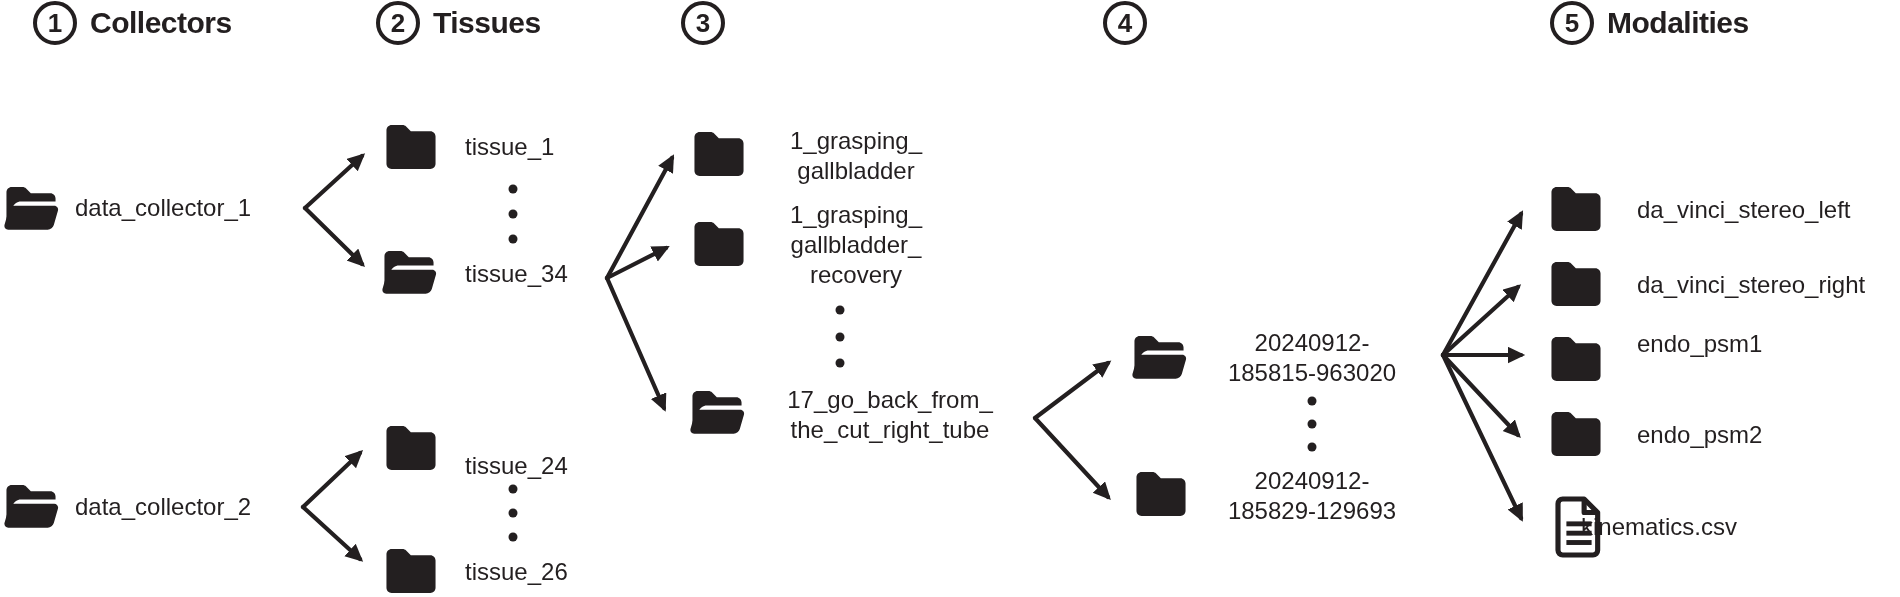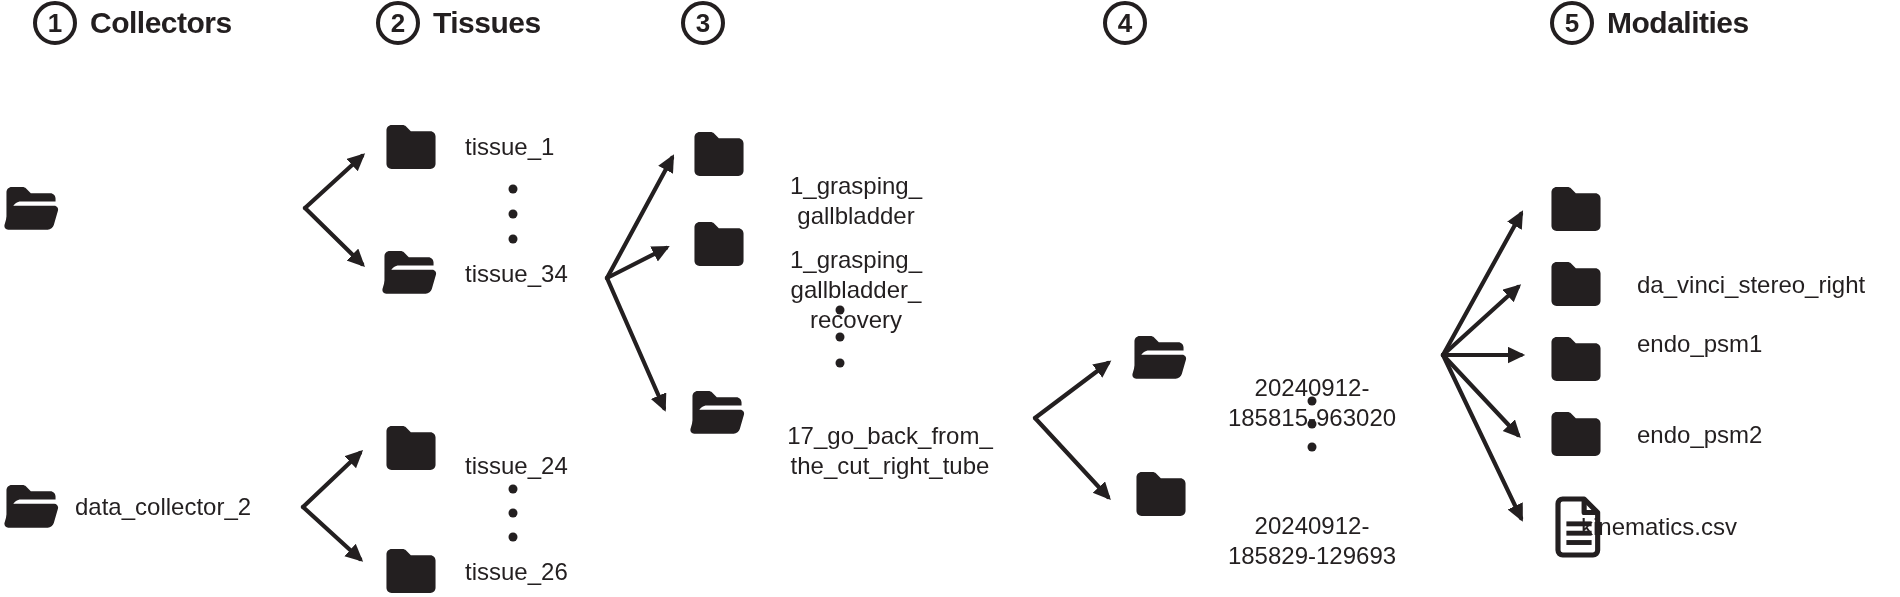--- a/index.html
+++ b/index.html
@@ -10,21 +10,21 @@
   .hdr{position:absolute;top:1px;display:flex;align-items:center;gap:13px;}
   .hdr .num{
     width:44px;height:44px;box-sizing:border-box;border:4px solid var(--ink,#231f20);
     border-radius:50%;display:flex;align-items:center;justify-content:center;
     font-size:26px;font-weight:700;
   }
   .hdr .ttl{font-size:30px;font-weight:700;letter-spacing:-0.5px;}
   .icon{position:absolute;}
   .lbl{position:absolute;font-size:24px;line-height:30px;white-space:pre-line;}
   .lbl.l{transform:translateY(-50%);}
-  .lbl.c{text-align:center;transform:translateX(-50%);margin-top:45px;}
+  .lbl.c{text-align:center;transform:translateX(-50%);}
   svg.layer{position:absolute;left:0;top:0;pointer-events:none;}
   .defs{position:absolute;width:0;height:0;overflow:hidden;}
 </style>
 </head>
 <body style="background: rgb(255, 255, 255);">
 
 <svg class="defs" aria-hidden="true">
   <defs>
     <symbol id="i-folder" viewBox="0 0 24 20">
       <path d="M4.5 1.5h4.2c.53 0 1.04.21 1.41.59l1.82 1.81h7.57c1.1 0 2 .9 2 2V16.5c0 1.1-.9 2-2 2h-15c-1.1 0-2-.9-2-2v-13c0-1.1.9-2 2-2z" fill="currentColor"></path>
@@ -98,20 +98,21 @@
         <circle cx="840" cy="363" r="4.5"></circle>
       <circle cx="1312" cy="401" r="4.5"></circle>
         <circle cx="1312" cy="424" r="4.5"></circle>
         <circle cx="1312" cy="447" r="4.5"></circle>
     </g>
   </svg>
 
   <svg class="icon" style="left:0px;top:183px" width="62" height="52">
       <use href="#i-folder-open"></use>
     </svg>
+  <div class="lbl l" style="left:75px;top:208px">data_collector_1</div>
 
   <svg class="icon" style="left:0px;top:481px" width="62" height="52">
       <use href="#i-folder-open"></use>
     </svg>
   <div class="lbl l" style="left:75px;top:507px">data_collector_2</div>
 
   <svg class="icon" style="left:380px;top:121px" width="62" height="52">
       <use href="#i-folder"></use>
     </svg>
   <div class="lbl l" style="left:465px;top:147px">tissue_1</div>
@@ -140,38 +141,39 @@
   <svg class="icon" style="left:688px;top:218px" width="62" height="52">
       <use href="#i-folder"></use>
     </svg>
   <div class="lbl c" style="left:856px;top:200px">1_grasping_
 gallbladder_
 recovery</div>
 
   <svg class="icon" style="left:686px;top:387px" width="62" height="52">
       <use href="#i-folder-open"></use>
     </svg>
-  <div class="lbl c" style="left:890px;top:376px">17_go_back_from_
+  <div class="lbl c" style="left:890px;top:385px">17_go_back_from_
 the_cut_right_tube</div>
 
   <svg class="icon" style="left:1128px;top:332px" width="62" height="52">
       <use href="#i-folder-open"></use>
     </svg>
   <div class="lbl c" style="left:1312px;top:328px">20240912-
 185815-963020</div>
 
   <svg class="icon" style="left:1130px;top:468px" width="62" height="52">
       <use href="#i-folder"></use>
     </svg>
   <div class="lbl c" style="left:1312px;top:466px">20240912-
 185829-129693</div>
 
   <svg class="icon" style="left:1545px;top:183px" width="62" height="52">
       <use href="#i-folder"></use>
     </svg>
+  <div class="lbl l" style="left:1637px;top:210px">da_vinci_stereo_left</div>
 
   <svg class="icon" style="left:1545px;top:258px" width="62" height="52">
       <use href="#i-folder"></use>
     </svg>
   <div class="lbl l" style="left:1637px;top:285px">da_vinci_stereo_right</div>
 
   <svg class="icon" style="left:1545px;top:333px" width="62" height="52">
       <use href="#i-folder"></use>
     </svg>
   <div class="lbl l" style="left:1637px;top:344px">endo_psm1</div>

